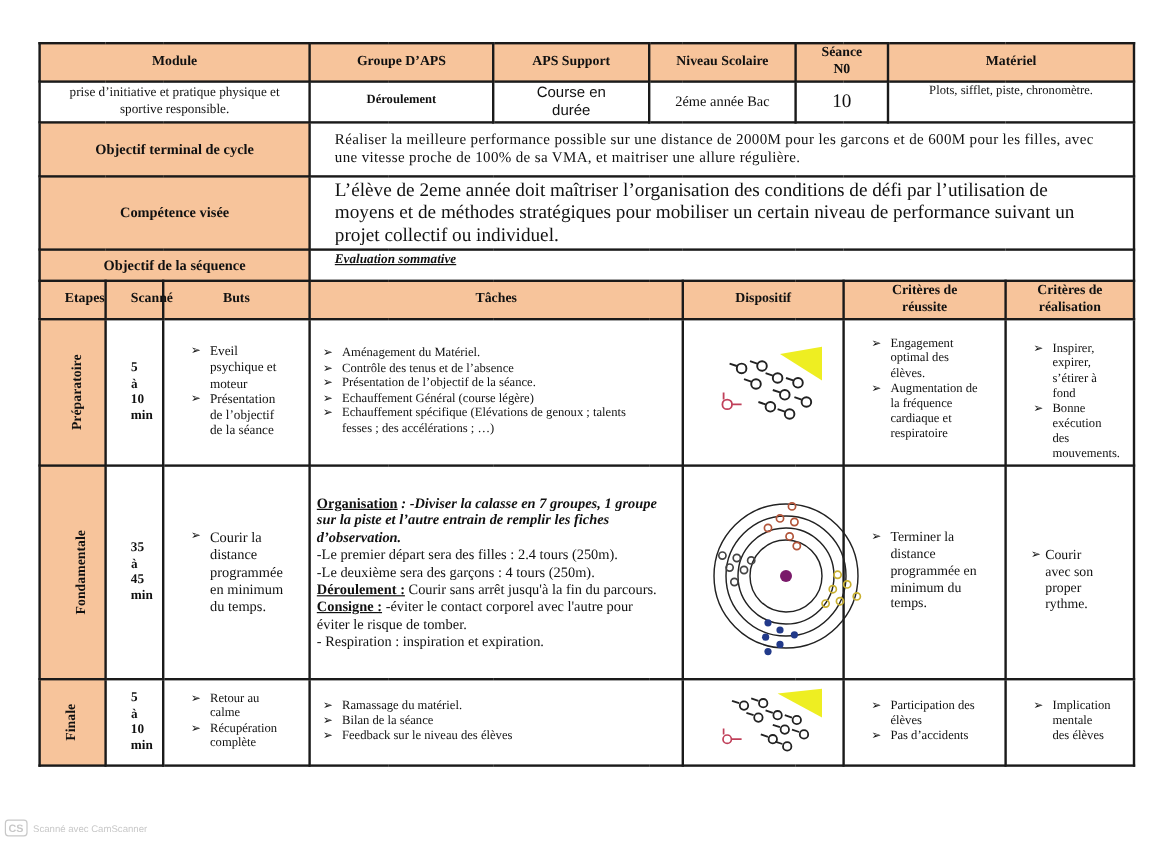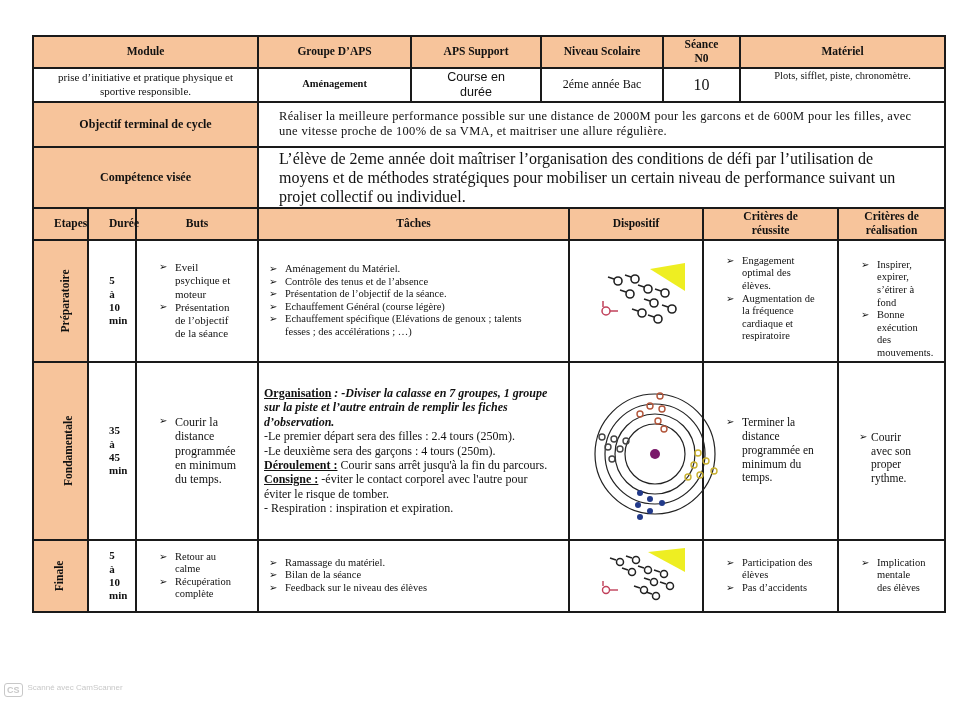--- a/index.html
+++ b/index.html
@@ -13,21 +13,21 @@
   .lbl { background:#f7c49b; font-weight:bold; text-align:center; font-size:12px; }
   .txt { font-size:16px; }
   ul.arrow { list-style:none; margin:0; padding:0; }
   ul.arrow li { position:relative; padding-left:18px; }
   ul.arrow li .ar { position:absolute; left:2px; top:0; font-size:10px; }
   .vert { background:#f7c49b; font-weight:bold; text-align:center; padding:0; }
   .vert span { display:inline-block; transform:rotate(-90deg); white-space:nowrap; font-size:11.5px; }
   .u { text-decoration:underline; font-weight:bold; }
   .ui { text-decoration:underline; font-weight:bold; font-style:italic; }
   .org p { margin:0; }
-  .footer { position:absolute; left:4px; top:683px; display:flex; color:#c8c8c8; font-family:"Liberation Sans", sans-serif; font-size:8px; }
+  .footer { position:absolute; left:4px; top:683px; display:flex; align-items:center; color:#c8c8c8; font-family:"Liberation Sans", sans-serif; font-size:8px; }
   .footer .cs { border:1.5px solid #c8c8c8; border-radius:3px; font-size:9px; font-weight:bold; padding:1px 2px; margin-right:5px; }
   svg { display:block; }
 </style>
 </head>
 <body>
 
 <div class="sheet">
 <table>
   <colgroup>
     <col style="width:55px">
@@ -48,39 +48,43 @@
         <tr style="height:22px">
     <td colspan="3" class="hd">Module</td>
     <td colspan="2" class="hd">Groupe D’APS</td>
     <td class="hd">APS Support</td>
     <td colspan="2" class="hd">Niveau Scolaire</td>
     <td colspan="2" class="hd">Séance N0</td>
     <td colspan="2" class="hd">Matériel</td>
   </tr>
   <tr style="height:18px">
     <td colspan="3" class="c">prise d’initiative et pratique physique et sportive responsible.</td>
-    <td colspan="2" class="c b" style="font-size:10.5px">Aménagement</td>
+    <td colspan="2" class="c b" style="font-size:10.5px">Déroulement</td>
     <td class="c" style="font-size:12.5px;font-family:'Liberation Sans',sans-serif">Course en durée</td>
     <td colspan="2" class="c" style="font-size:12px">2éme année Bac</td>
     <td colspan="2" class="c" style="font-size:16px">10</td>
     <td colspan="2" class="c" style="vertical-align:top;font-size:10.5px">Plots, sifflet, piste, chronomètre.</td>
   </tr>
 
   <tr style="height:45px">
     <td colspan="3" class="lbl">Objectif terminal de cycle</td>
     <td colspan="9" class="txt" style="font-size:12.5px;letter-spacing:0.3px">Réaliser la meilleure performance possible sur une distance de 2000M pour les garcons et de 600M pour les filles, avec une vitesse proche de 100% de sa VMA, et maitriser une allure régulière.</td>
   </tr>
   <tr style="height:34px">
     <td colspan="3" class="lbl">Compétence visée</td>
     <td colspan="9" class="txt" style="vertical-align:top">L’élève de 2eme année doit maîtriser l’organisation des conditions de défi par l’utilisation de moyens et de méthodes stratégiques pour mobiliser un certain niveau de performance suivant un projet collectif ou individuel.</td>
   </tr>
+  <tr style="height:26px">
+    <td colspan="3" class="lbl">Objectif de la séquence</td>
+    <td colspan="9" style="vertical-align:top"><span class="ui">Evaluation sommative</span></td>
+  </tr>
 
   <tr style="height:30px">
     <td class="hd">Etapes</td>
-    <td class="hd">Durée</td>
+    <td class="hd">Scanné</td>
     <td class="hd">Buts</td>
     <td colspan="4" class="hd">Tâches</td>
     <td colspan="2" class="hd">Dispositif</td>
 
     <td colspan="2" class="hd">Critères de réussite</td>
     <td class="hd">Critères de réalisation</td>
   </tr>
 
   <tr style="height:122px">
     <td class="vert"><span>Préparatoire</span></td>

